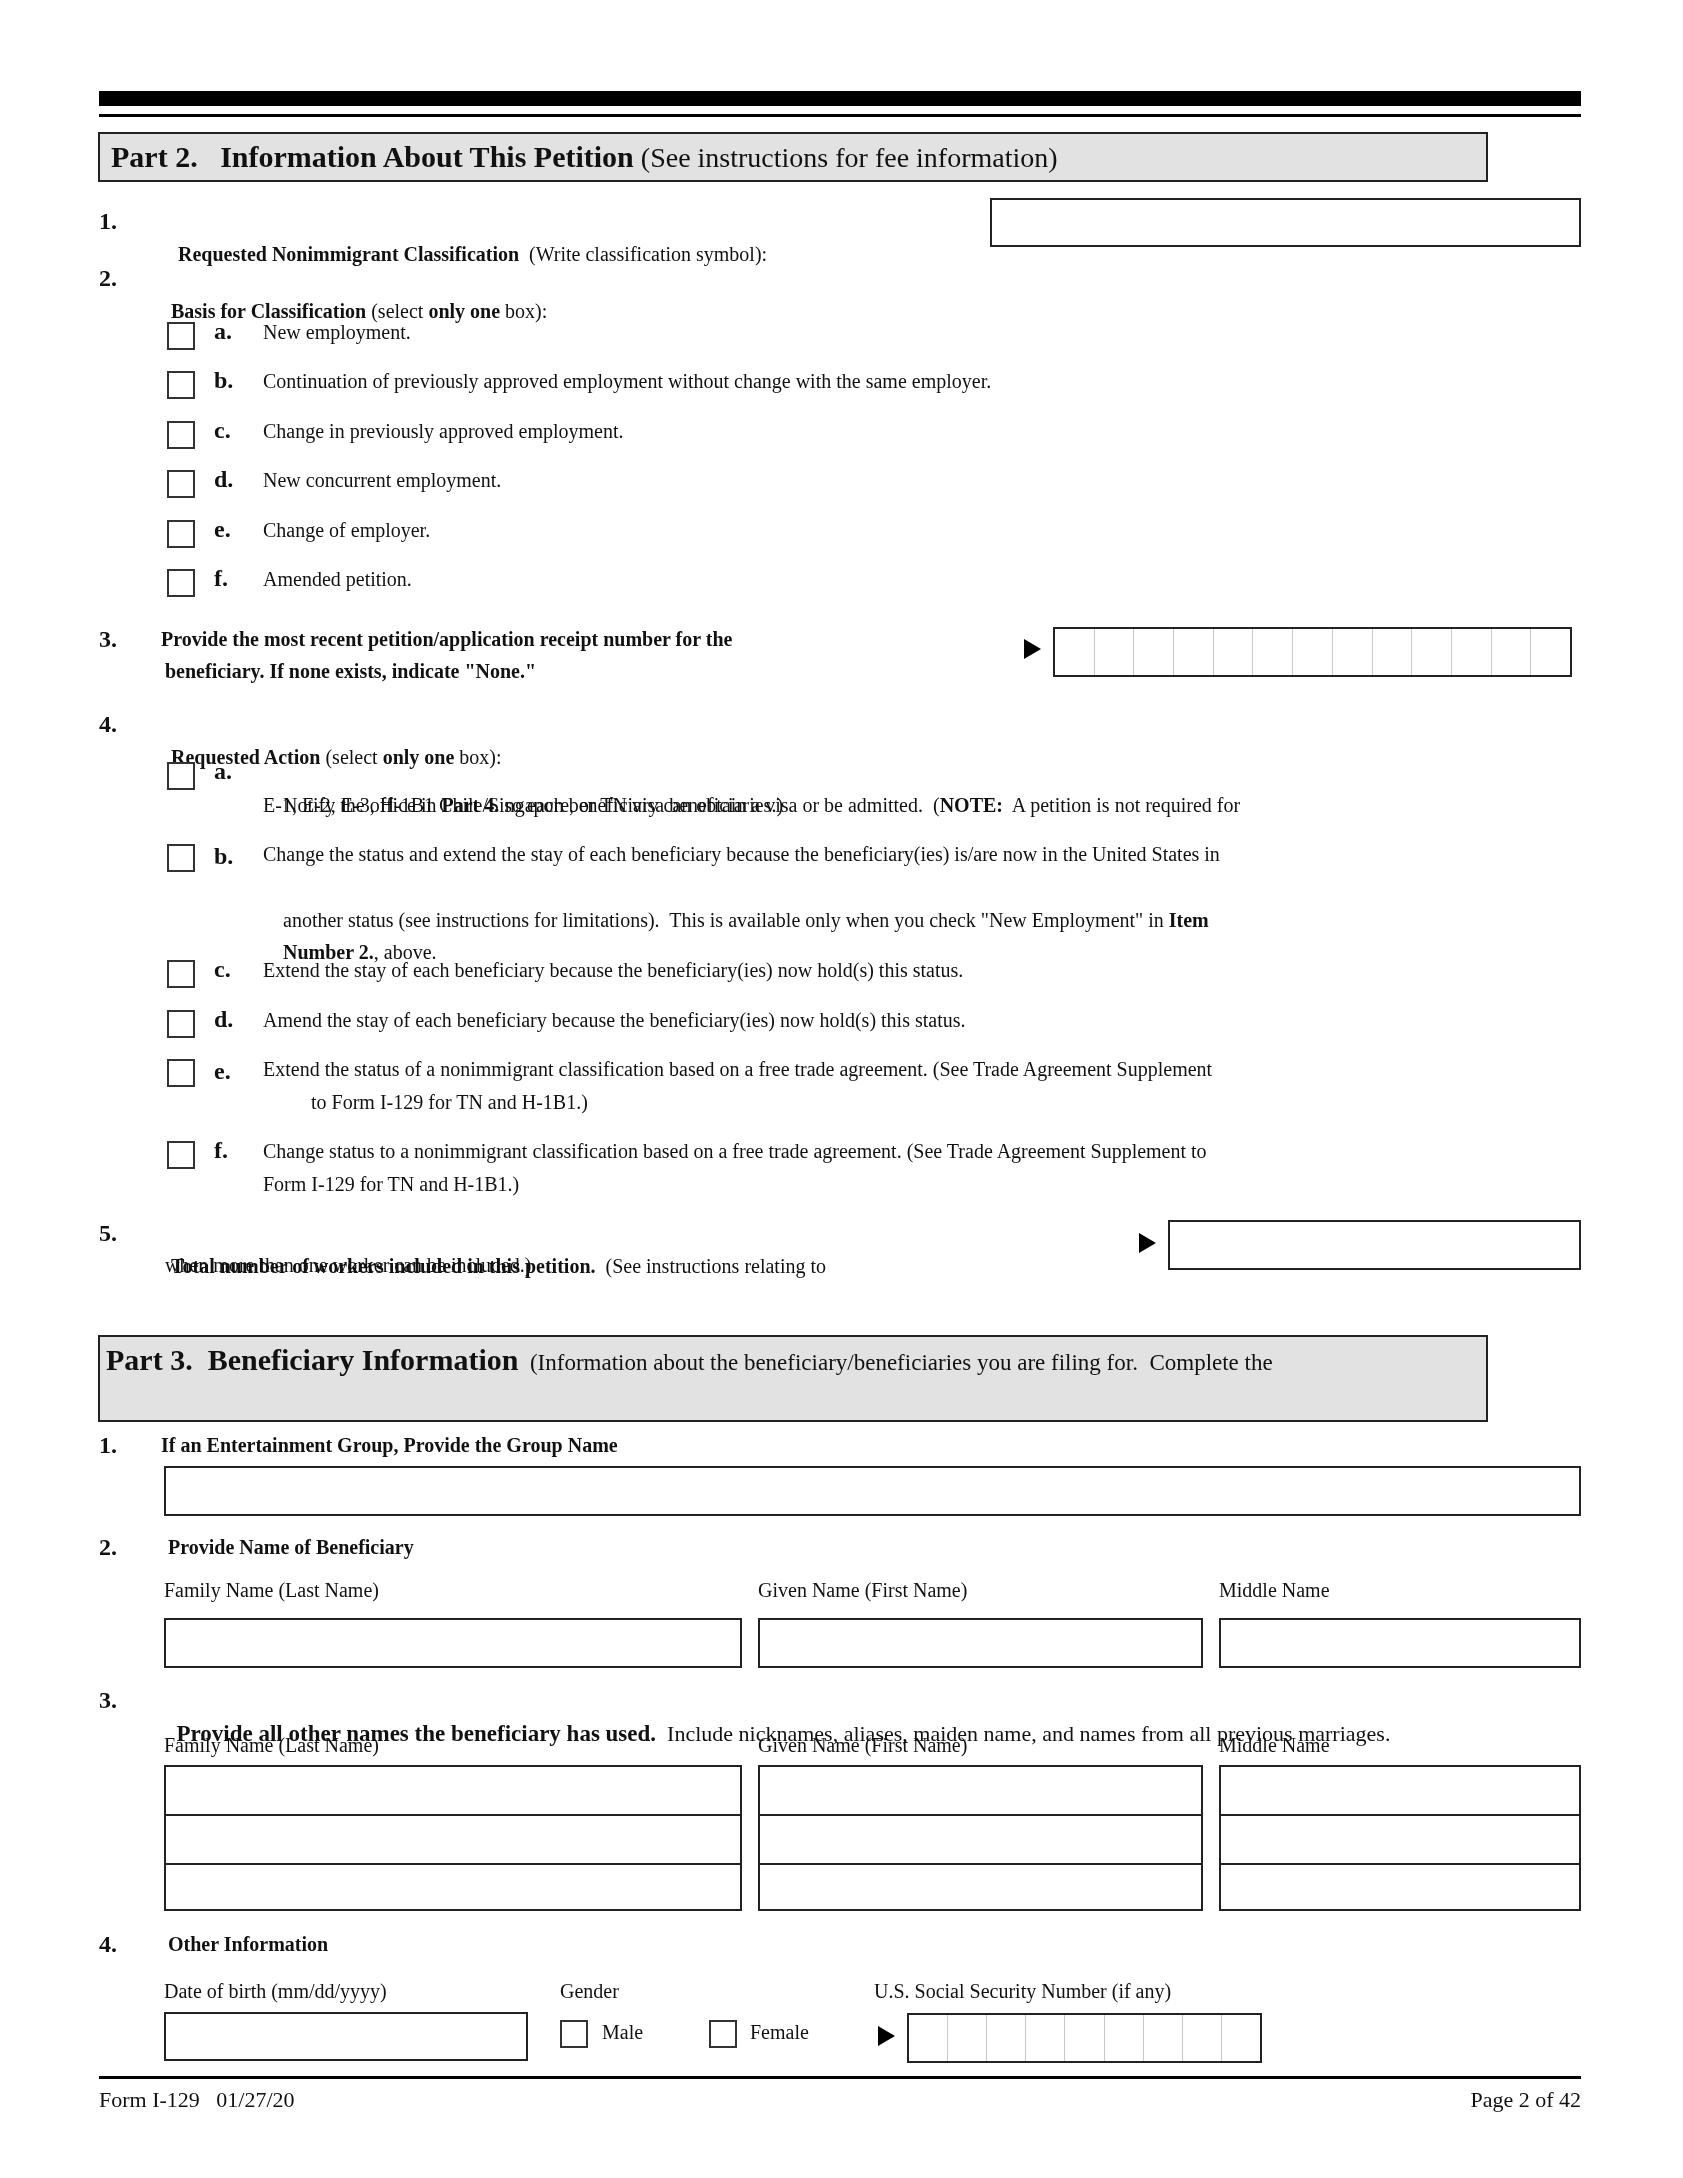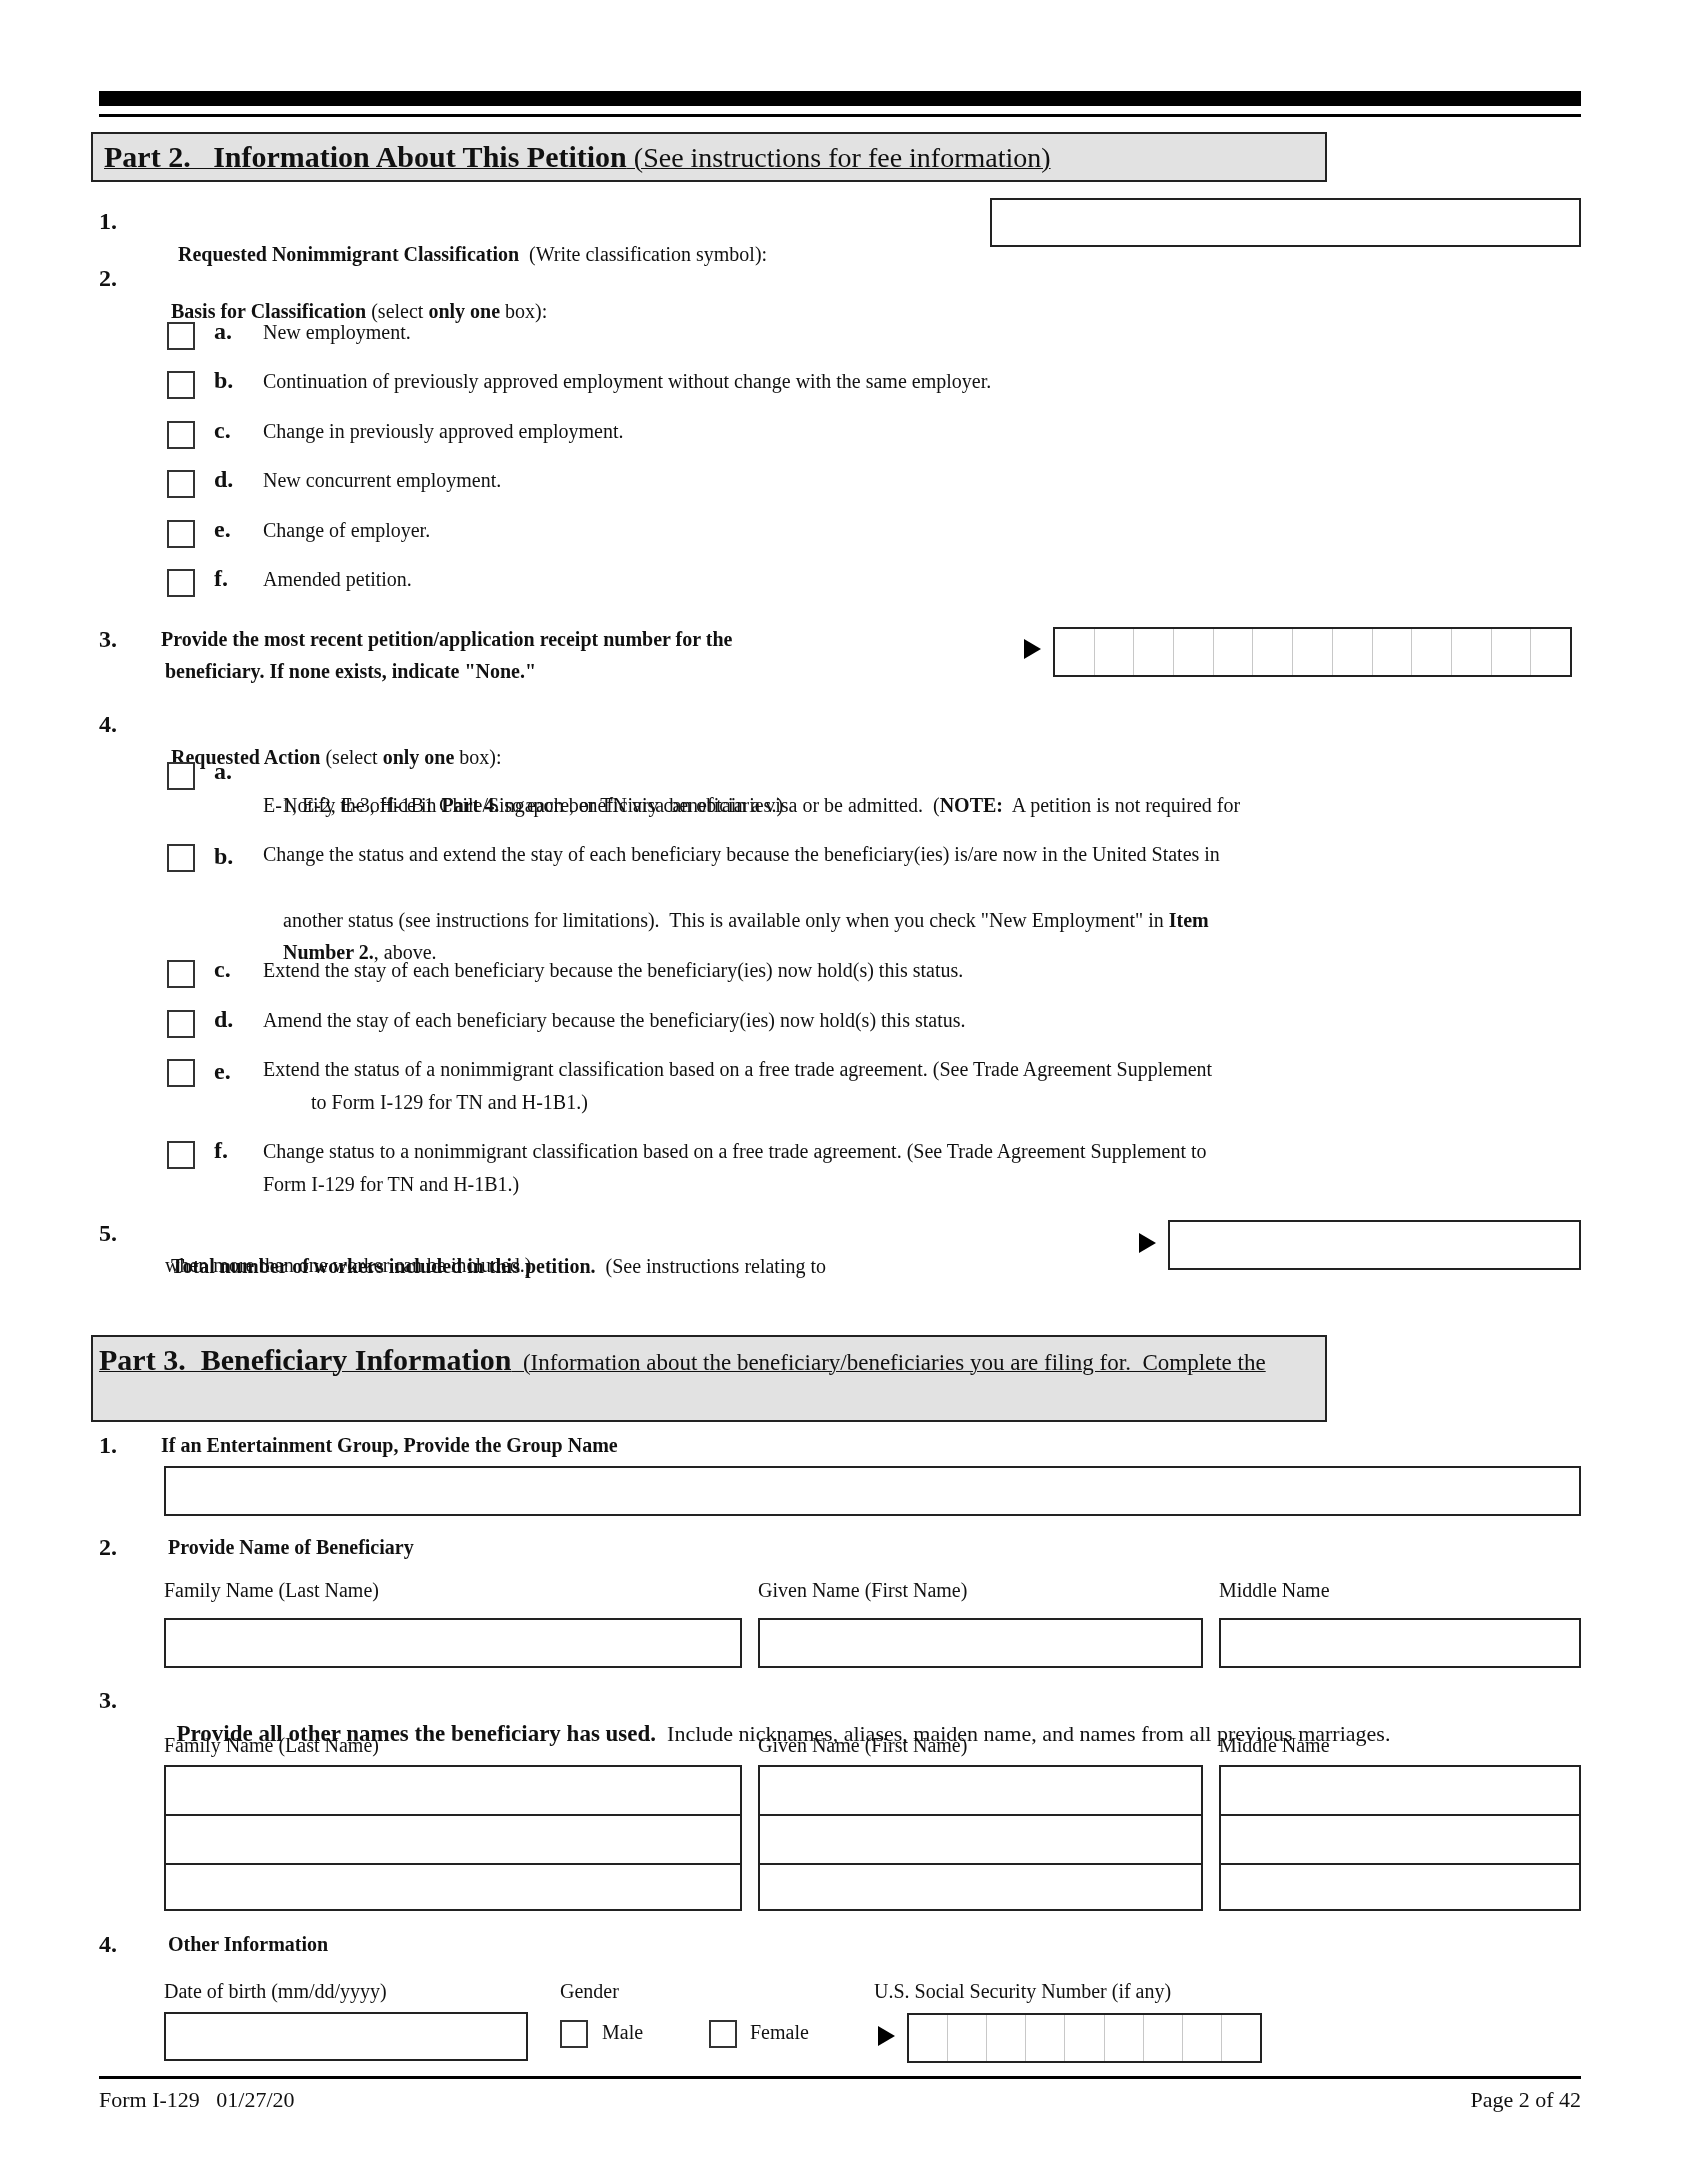--- a/index.html
+++ b/index.html
@@ -1,20 +1,20 @@
 <!DOCTYPE html>
 <html><head>
 <meta charset="utf-8">
 <style>
   html, body { margin:0; padding:0; background:#fff; }
   body { width:1683px; height:2178px; position:relative; font-family:"Liberation Serif", serif; color:#111; overflow:hidden; }
   .abs { position:absolute; }
   .topbar { left:99px; top:91px; width:1482px; height:15px; background:#000; }
   .topline { left:99px; top:114px; width:1482px; height:3px; background:#000; }
-  .parthdr { left:91px; width:1236px; background:#e2e2e2; border:2px solid #222; box-sizing:border-box;text-decoration:underline; }
+  .parthdr { left:98px; width:1390px; background:#e2e2e2; border:2px solid #222; box-sizing:border-box; }
   .parthdr .t { font-size:30px; font-weight:bold; }
   .parthdr .s { font-size:28px; font-weight:normal; }
   .num { font-size:24px; font-weight:bold; }
   .b { font-weight:bold; }
   .txt { font-size:20px; line-height:33px; }
   .field { border:2px solid #222; background:#fff; box-sizing:border-box; }
   .cells { display:flex; border:2px solid #222; box-sizing:border-box; background:#fff; }
   .cells .c { flex:1; border-right:1px solid #c8c8c8; }
   .cells .c:last-child { border-right:none; }
   .cb { width:28px; height:28px; border:2px solid #333; box-sizing:border-box; background:#fff; }

